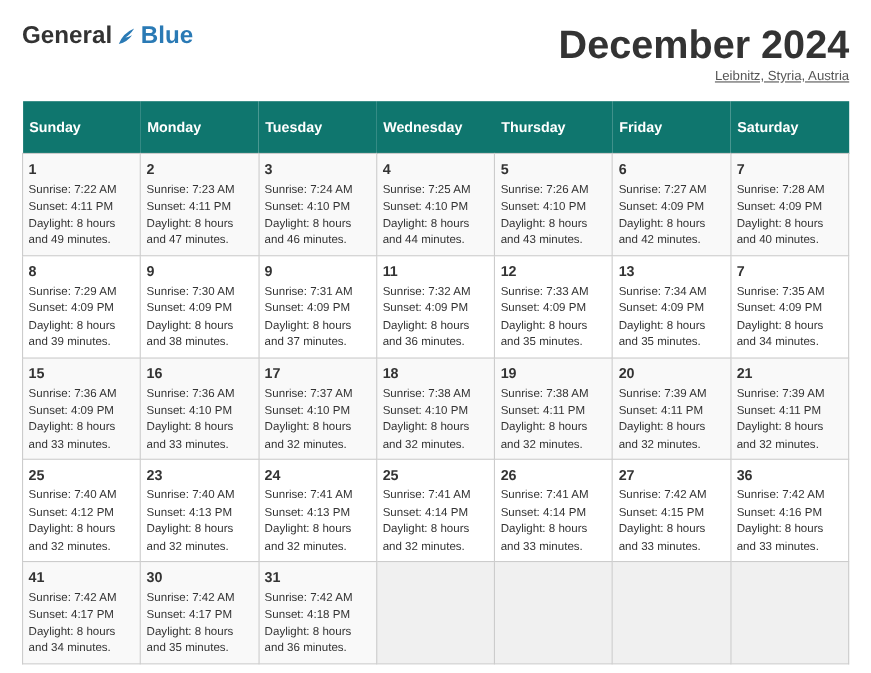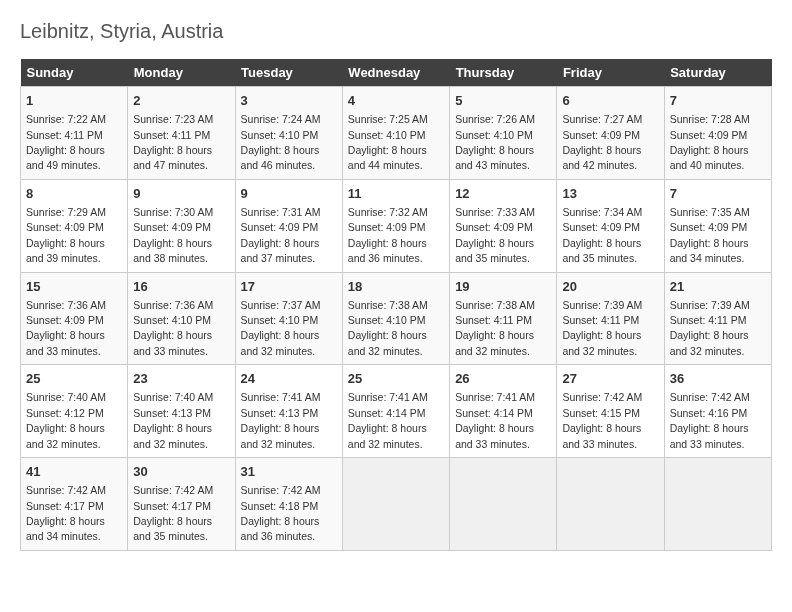--- a/index.html
+++ b/index.html
@@ -22,33 +22,34 @@
     }
     .title-area {
       text-align: right;
     }
     .month-title {
       font-size: 36px;
       font-weight: bold;
       color: #333;
     }
     .location-title {
-      font-size: 20px;
+      font-size: 12px;
       color: #555;
+      text-decoration: underline;
     }
     table {
       width: 100%;
       border-collapse: collapse;
       font-size: 11px;
     }
     thead tr th {
-      background: #404040;
+      background: #0f766e;
       color: #fff;
       text-align: left;
-      padding: 6px 6px;
+      padding: 16px 6px;
       font-size: 13px;
       font-weight: bold;
     }
     tbody tr td {
       border: 1px solid #ccc;
       vertical-align: top;
       padding: 5px 5px;
       width: 14.28%;
       background: #fff;
       min-height: 80px;
@@ -73,21 +74,34 @@
       text-align: right;
     }
     td.empty {
       background: #f0f0f0 !important;
     }
   </style>
 </head>
 <body>
 
 <div class="header-area">
+  <div class="logo">
+    <div>
+      <div style="display:flex;align-items:center;">
+        <div style="font-size:22px;font-weight:bold;color:#333;line-height:1.1;">
+          <span style="color:#333;">General</span><svg style="display:inline;vertical-align:middle;margin-left:2px;" width="22" height="22" viewBox="0 0 22 22">
+              <path d="M4 18 Q8 8 18 4 Q14 10 10 12 Q12 12 16 10 Q12 16 4 18Z" fill="#2a7ab5"></path>
+            </svg>
+        </div>
+        <div style="font-size:22px;font-weight:bold;color:#2a7ab5;line-height:1.1;margin-left:2px;">Blue</div>
+      </div>
+    </div>
+  </div>
   <div class="title-area">
+    <div class="month-title">December 2024</div>
     <div class="location-title">Leibnitz, Styria, Austria</div>
   </div>
 </div>
 
 <table>
   <thead>
     <tr id="weekday-header">
         <th>Sunday</th>
         <th>Monday</th>
         <th>Tuesday</th>

